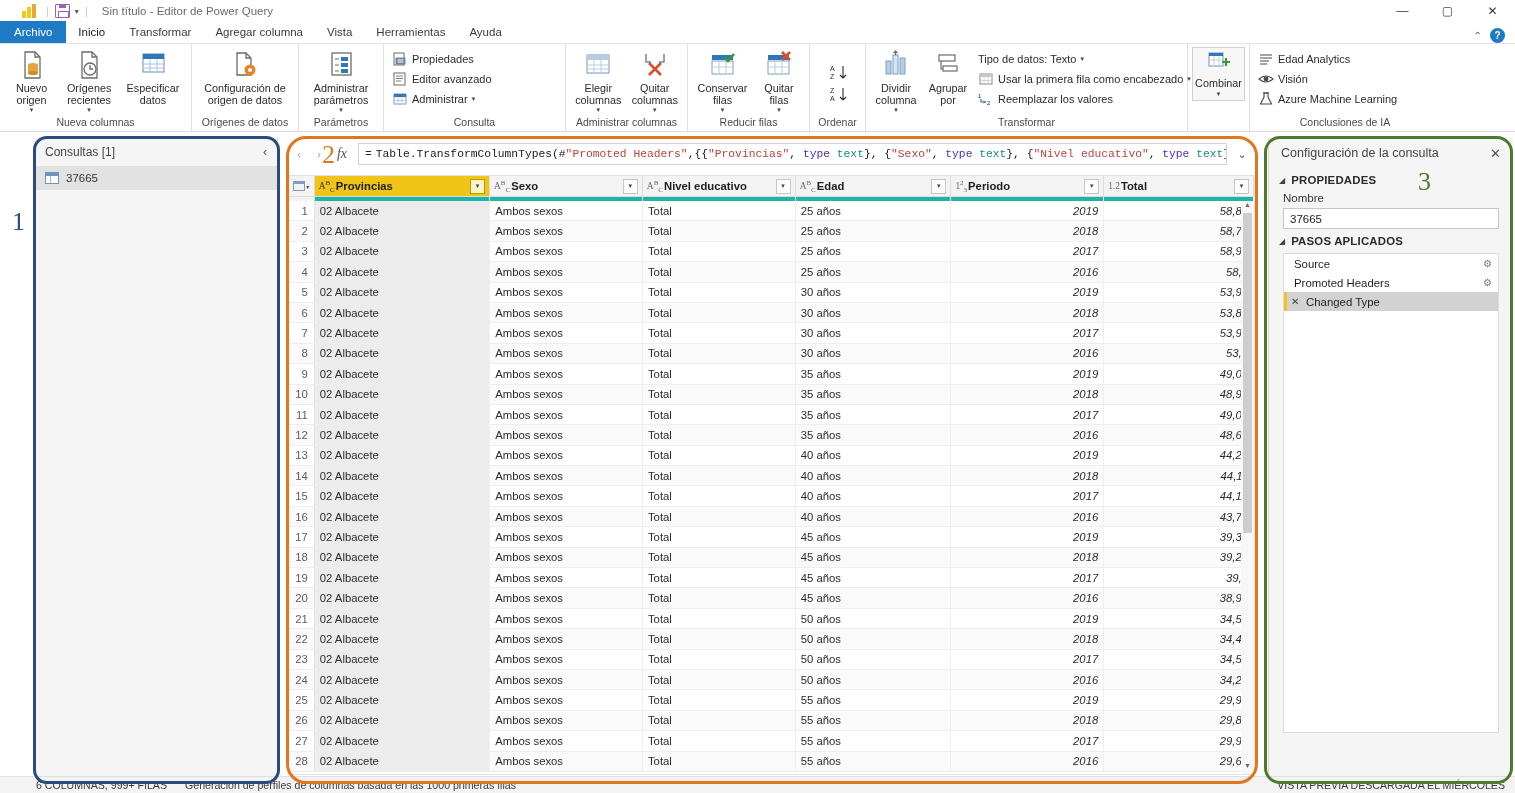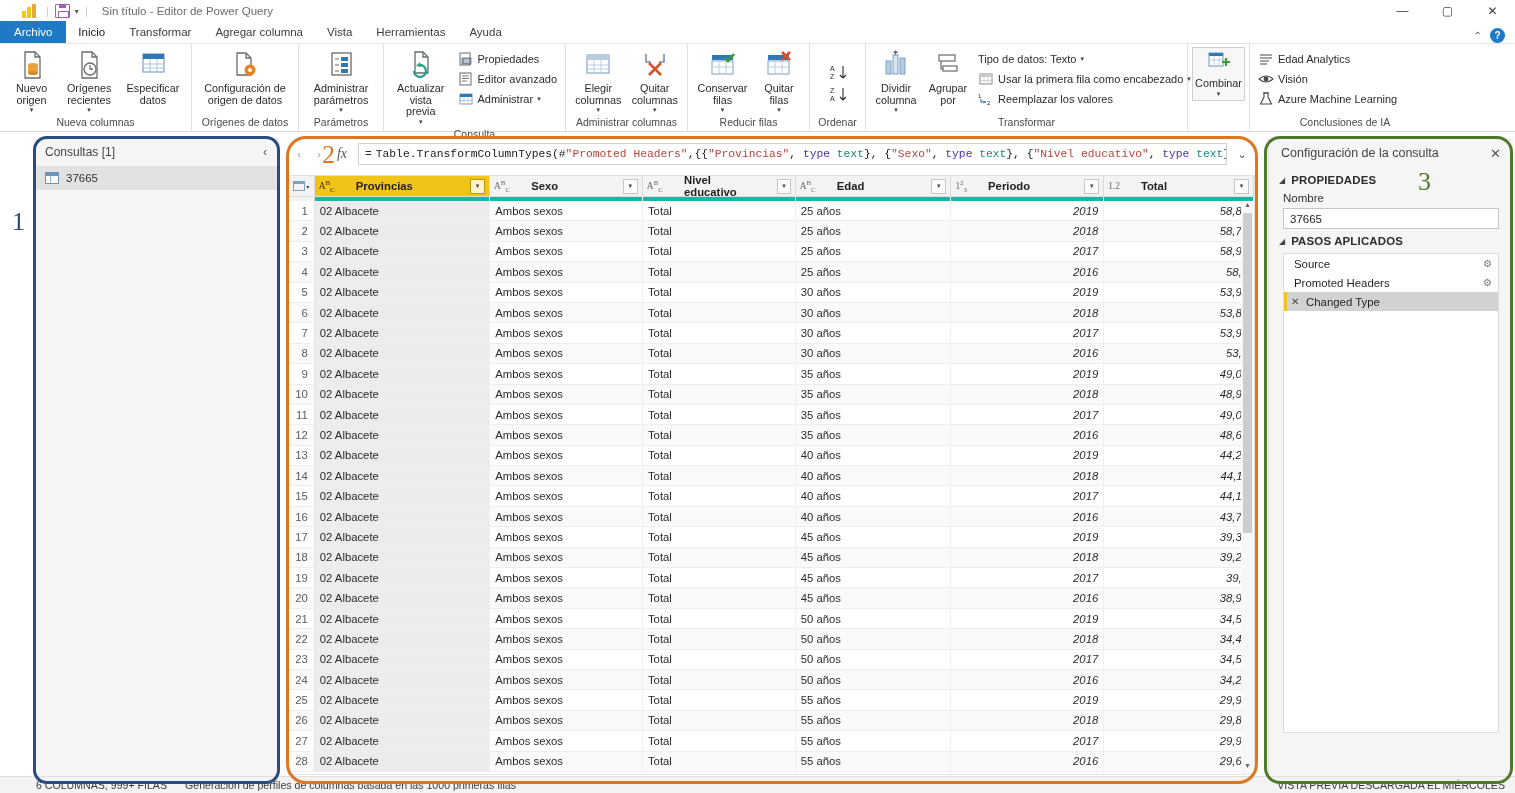--- a/index.html
+++ b/index.html
@@ -139,21 +139,21 @@
     background: #fff; border: 1px solid #e2e2e2; overflow: hidden;
   }
   .ghead { display: flex; height: 21px; background: #f3f3f3; border-bottom: 1px solid #dcdcdc; }
   .gh-corner {
     width: 26px; border-right: 1px solid #dcdcdc; display:flex; align-items:center; justify-content:center; gap:1px;
     background: #f3f3f3;
   }
   .gh-corner .mini { width: 12px; height: 10px; border:1px solid #7d9fc4; position:relative;}
   .gh-corner .mini:before{content:"";position:absolute;left:0;right:0;top:0;height:2px;background:#7d9fc4;}
   .gh {
-    display: flex; align-items: center; gap: 21px; padding: 8px 4px;
+    display: flex; align-items: center; gap: 1px; padding: 8px 4px;
     border-right: 1px solid #dcdcdc; font-size: 11.3px; color: #1f1f1f; position: relative;
     background: #f3f3f3;
   }
   .gh.selected { background: #f0c419; }
   .gh .tname { font-size: 9.4px; color: #6a6a6a; font-family: "Liberation Serif", serif; white-space: nowrap;}
   .gh.selected .tname { color: #3c3100; }
   .gh .hlabel { font-weight: bold; }
   .gh .drop {
     margin-left: auto; width: 15px; height: 15px; border: 1px solid #c7c7c7; background: #fcfcfc;
     display: flex; align-items: center; justify-content: center; font-size: 7px; color: #444;
@@ -328,33 +328,20 @@
           <span class="lbl">Administrar
 parámetros</span>
           <span class="caret">▾</span>
         </div>
       </div>
       <div class="gname">Parámetros</div>
     </div>
 
     <div class="rgroup" style="width:182px;">
       <div class="items">
-        <div class="bigbtn">
-          <span class="ico">
-            <svg width="32" height="32" viewBox="0 0 32 32">
-              <path d="M10 3 h8 l5 5 v16 h-13 z" fill="#fff" stroke="#6b6b6b" stroke-width="1.3"></path>
-              <path d="M18 3 v5 h5" fill="none" stroke="#6b6b6b" stroke-width="1.3"></path>
-              <path d="M9 22 a6 6 0 1 0 6 -6" fill="none" stroke="#2e9e8f" stroke-width="2.4"></path>
-              <path d="M15 13 l1 5 l-5 -1 z" fill="#2e9e8f"></path>
-            </svg>
-          </span>
-          <span class="lbl">Actualizar
-vista previa</span>
-          <span class="caret">▾</span>
-        </div>
         <div class="col-stack">
           <div class="smallbtn">
             <span class="sico">
               <svg width="16" height="16" viewBox="0 0 16 16">
                 <rect x="2" y="2" width="10" height="12" fill="#fff" stroke="#6b6b6b" stroke-width="1"></rect>
                 <rect x="4" y="7" width="9" height="6" fill="#8a9aa8" stroke="#5c6b78" stroke-width=".8"></rect>
                 <path d="M6 9 h5 M6 11 h5" stroke="#fff" stroke-width=".8"></path>
               </svg>
             </span>
             <span class="lbl">Propiedades</span>

